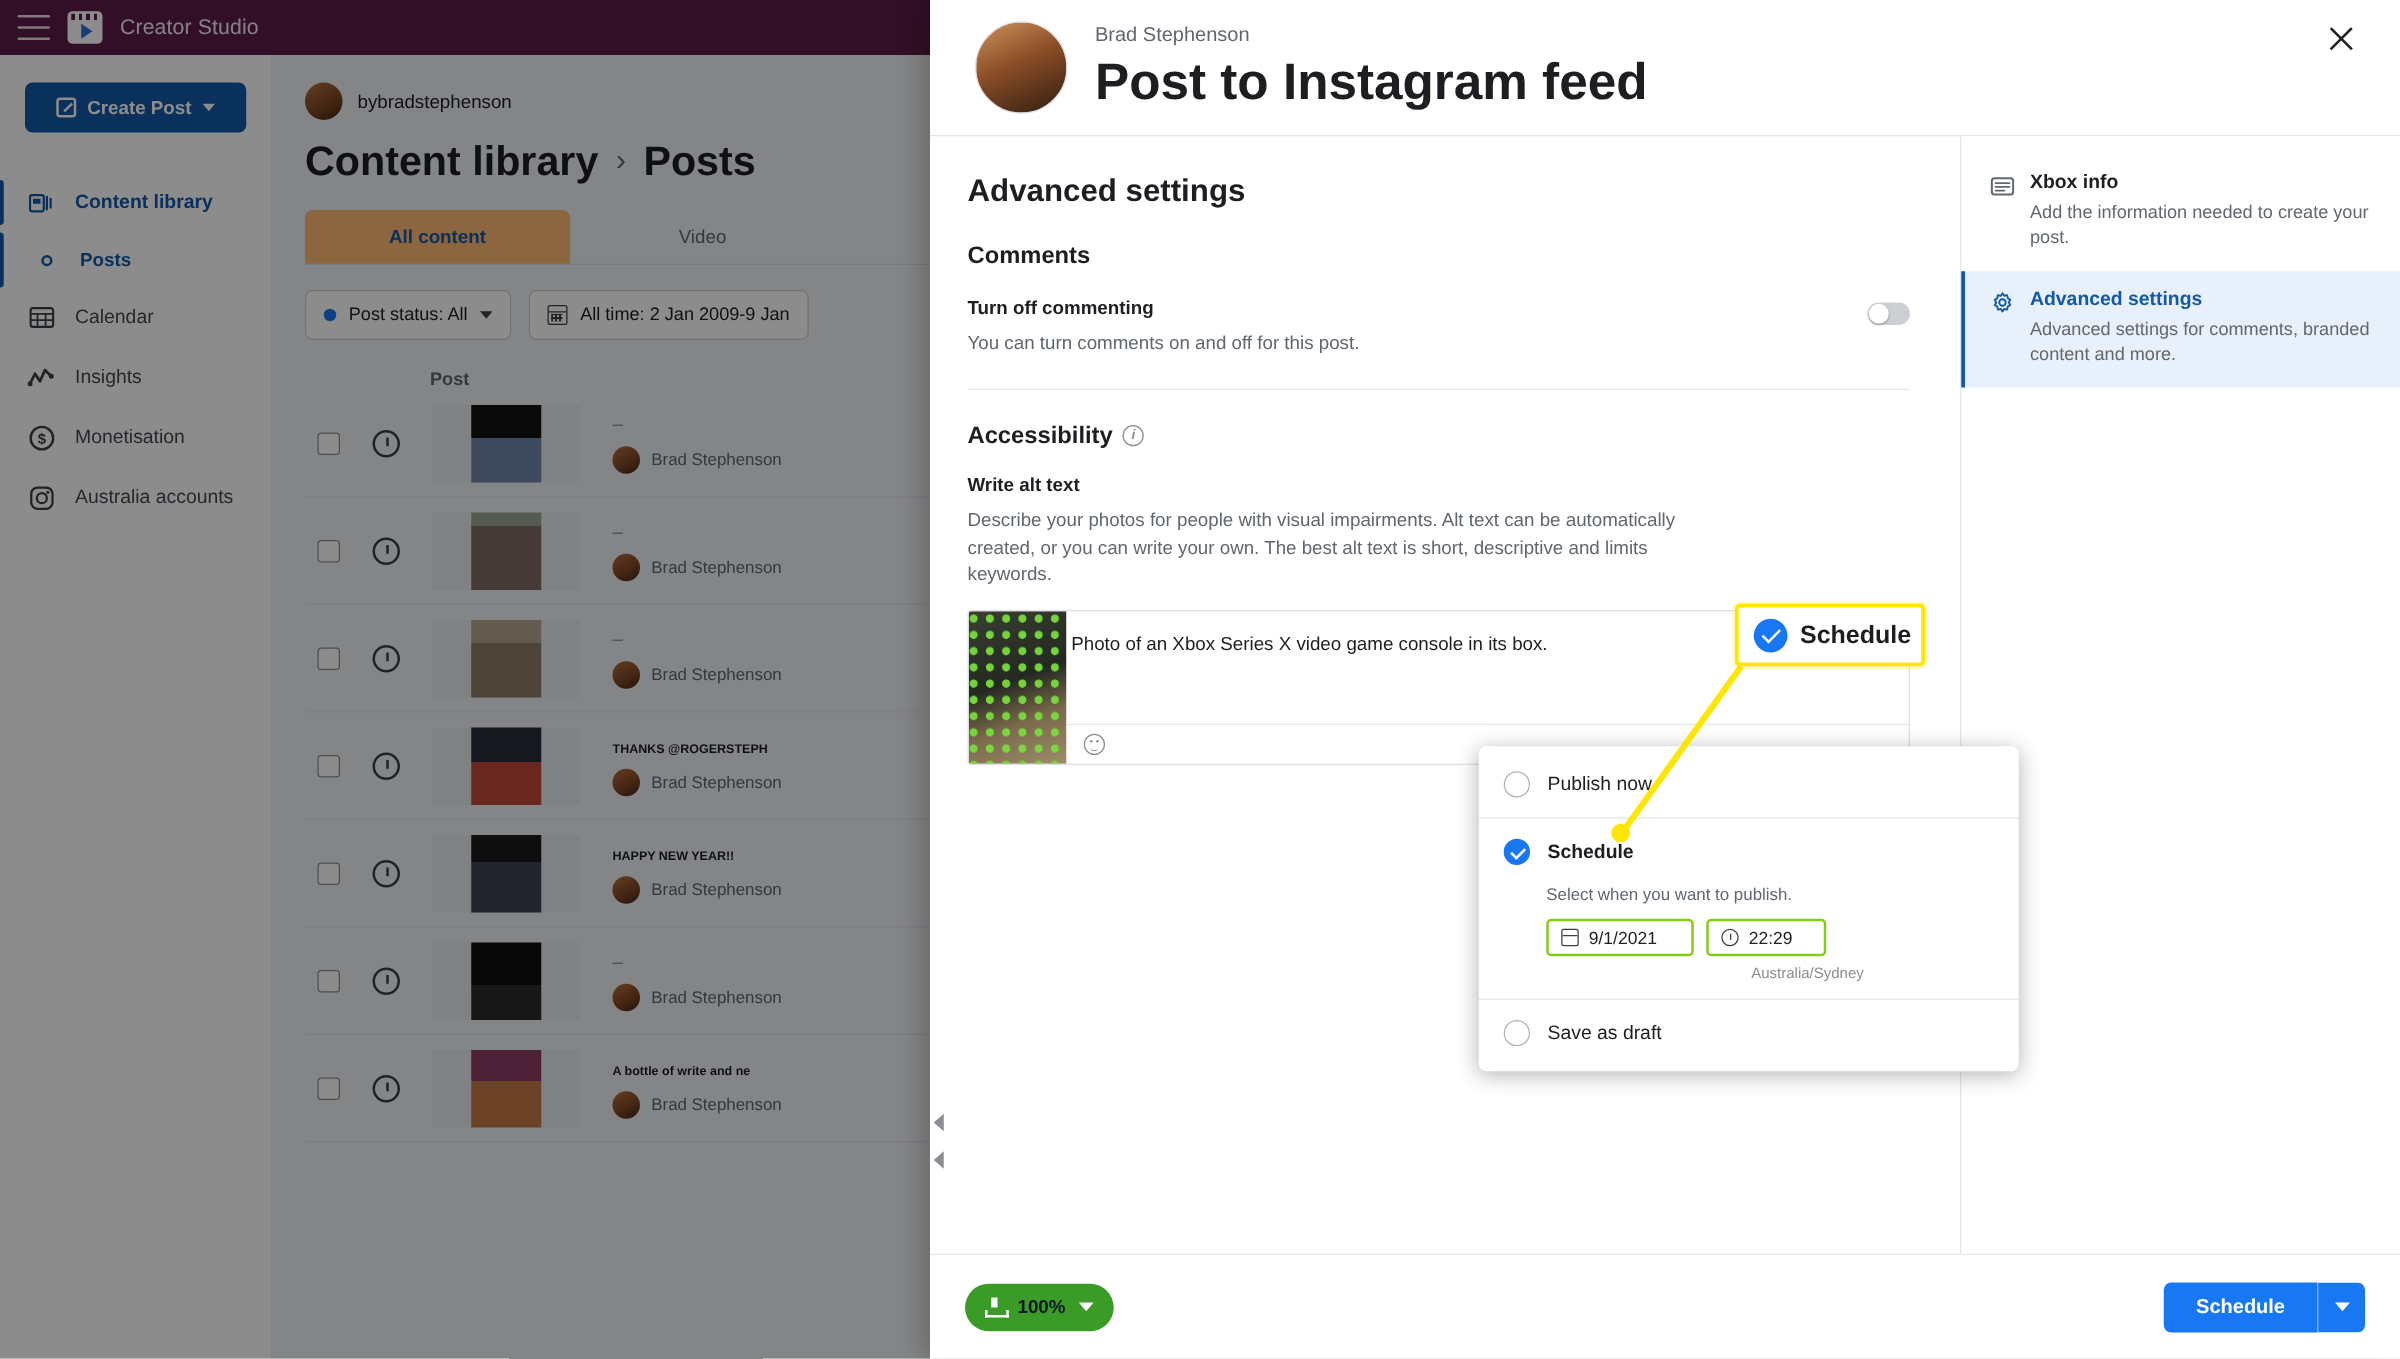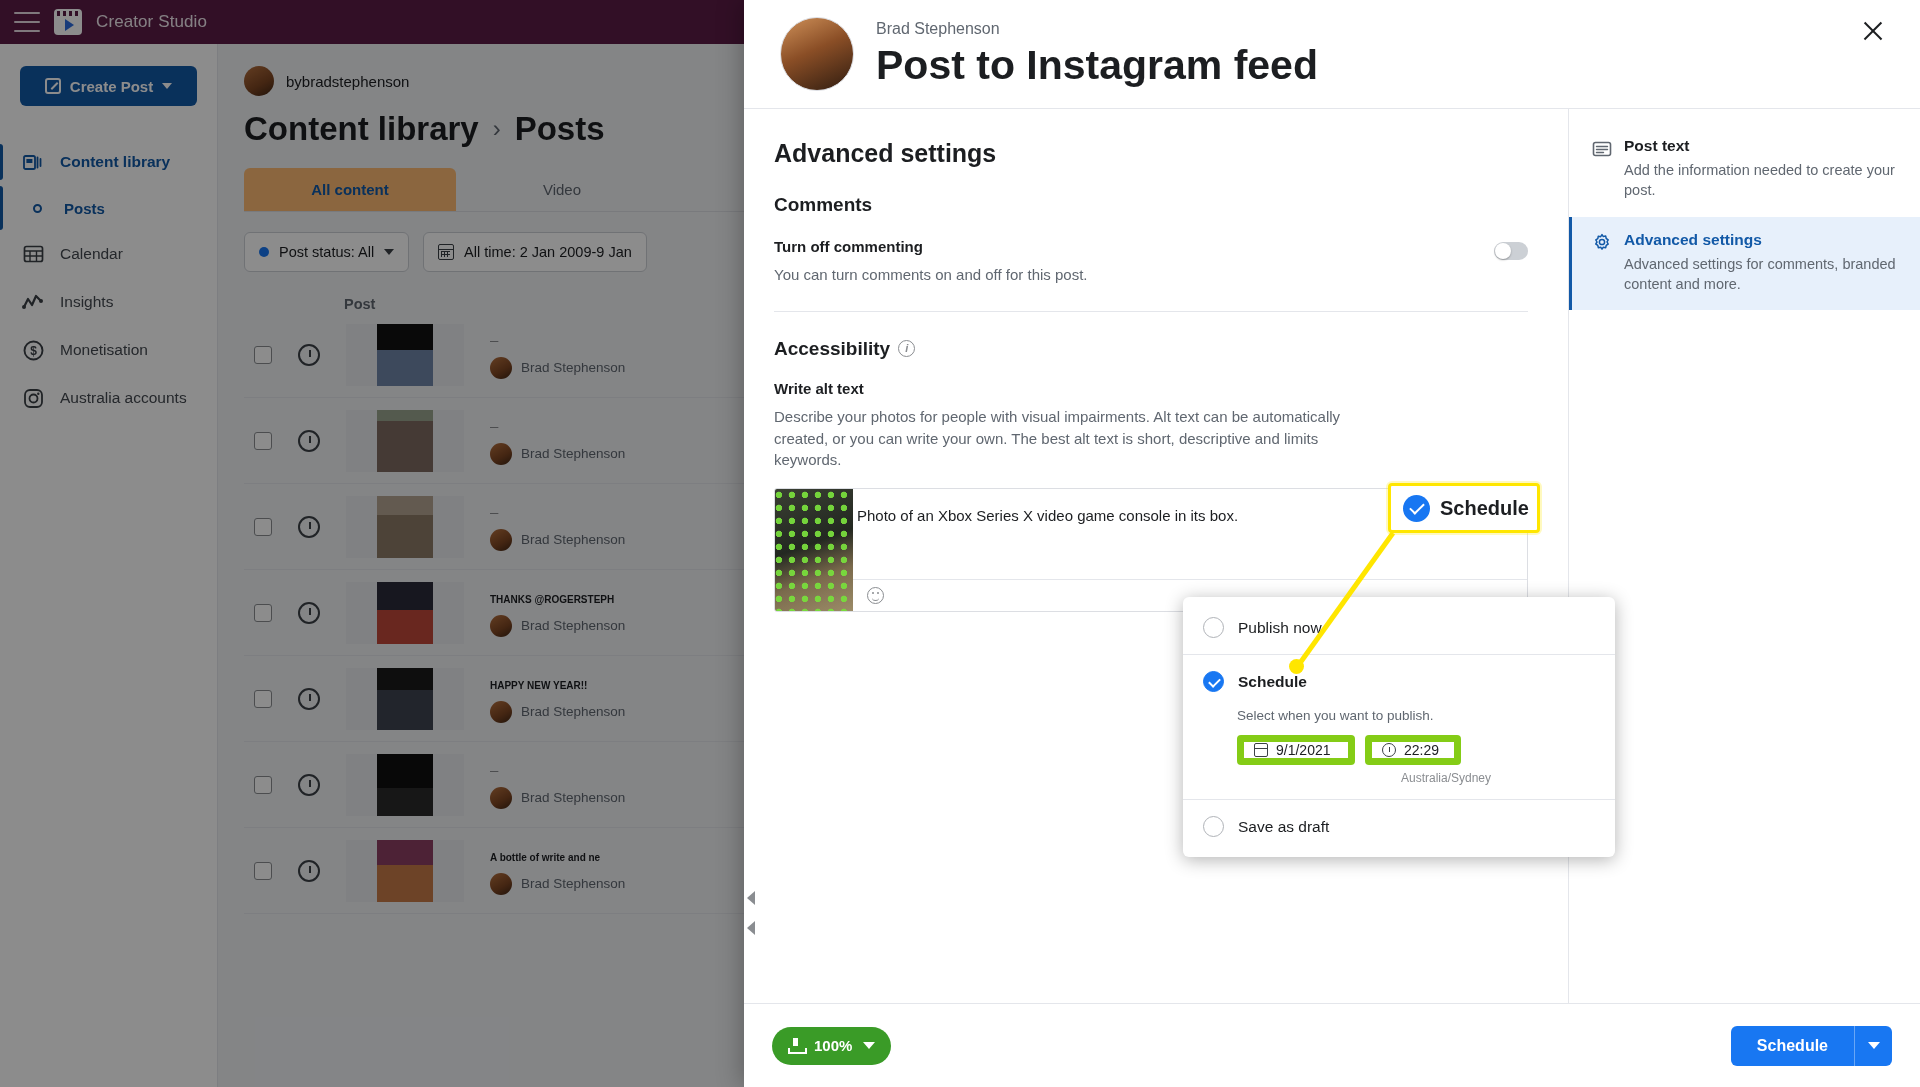--- a/index.html
+++ b/index.html
@@ -163,21 +163,21 @@
   .m-right{ width:352px; flex:0 0 352px; border-left:1px solid #e4e6eb; padding:14px 0; background:#fff;}
   .sn-item{ padding:14px 22px 16px 20px; display:flex; gap:12px; cursor:pointer; border-left:3px solid transparent;}
   .sn-item.active{ background:#e7f0fb; border-left-color:#1259a7;}
   .sn-ic{ width:20px;height:20px;flex:0 0 20px;margin-top:2px;}
   .sn-t{ font-size:15.5px;font-weight:700;color:#1c1e21;}
   .sn-item.active .sn-t{ color:#1259a7;}
   .sn-d{ font-size:14.5px;color:#606770;line-height:1.4;margin-top:5px;}
 
   .m-foot{ height:84px;border-top:1px solid #e4e6eb;display:flex;align-items:center;
     justify-content:space-between;padding:0 28px 0 28px; background:#fff;}
-  .pct-btn{ height:38px;background:#3a9b27;border-radius:19px;color:#ffffff;font-size:15px;font-weight:700;
+  .pct-btn{ height:38px;background:#3a9b27;border-radius:19px;color:#0f172a;font-size:15px;font-weight:700;
     display:flex;align-items:center;gap:11px;padding:0 16px;cursor:pointer;}
   .up-ic{ width:15px;height:15px;position:relative;}
   .up-ic::before{content:"";position:absolute;left:5px;top:0;width:5px;height:8px;background:#fff;}
   .up-ic::after{content:"";position:absolute;left:0;top:10px;width:15px;height:4px;border:2px solid #fff;border-top:none;}
   .sched-btn{ height:40px;background:#1877f2;border-radius:6px 0 0 6px;color:#fff;font-size:16px;font-weight:700;
     display:flex;align-items:center;padding:0 26px;cursor:pointer;}
   .sched-split{ height:40px;width:38px;background:#1877f2;border-left:1px solid rgba(255,255,255,.35);
     border-radius:0 6px 6px 0;display:flex;align-items:center;justify-content:center;cursor:pointer;}
   .caret-w{ width:0;height:0;border-left:6px solid transparent;border-right:6px solid transparent;border-top:7px solid #fff;}
 
@@ -194,21 +194,21 @@
   .radio{ width:21px;height:21px;border:1.8px solid #b0b3b8;border-radius:50%;flex:0 0 21px;}
   .radio.on{ background:#1877f2;border-color:#1877f2;position:relative;}
   .radio.on::after{content:"";position:absolute;left:5px;top:5.5px;width:9px;height:5px;
     border-left:2.2px solid #fff;border-bottom:2.2px solid #fff;transform:rotate(-45deg);}
   .opt-l{ font-size:15.5px;color:#1c1e21;}
   .opt.sel .opt-l{ font-weight:700;}
   .pop-div{ height:1px;background:#e4e6eb;margin:2px 0;}
   .sched-body{ padding:2px 20px 12px 54px;}
   .sb-t{ font-size:13.5px;color:#606770;margin-bottom:12px;}
   .dt-row{ display:flex;gap:10px;}
-  .dt-f{ height:30px;border:7px solid #84cc16;border-radius:4px;display:flex;align-items:center;gap:8px;
+  .dt-f{ height:30px;border:2px solid #84cc16;border-radius:4px;display:flex;align-items:center;gap:8px;
     padding:0 10px;font-size:14px;color:#1c1e21;background:#fff;cursor:pointer;}
   .dt-f.d{width:118px;} .dt-f.t{width:96px;}
   .cal-s{width:14px;height:14px;border:1.4px solid #3b4046;border-radius:2px;position:relative;flex:0 0 14px;}
   .cal-s::before{content:"";position:absolute;left:0;right:0;top:3.5px;height:1.2px;background:#3b4046;}
   .clk-s{width:14px;height:14px;border:1.4px solid #3b4046;border-radius:50%;position:relative;flex:0 0 14px;}
   .clk-s::after{content:"";position:absolute;left:5.6px;top:3px;width:1.3px;height:4.5px;background:#3b4046;}
   .tz{ font-size:12px;color:#8a8d91;text-align:right;margin-top:6px;padding-right:104px;}
 
   
   #callout{
@@ -494,21 +494,21 @@
 
     <div class="m-right">
       <div class="sn-item">
         <span class="sn-ic">
           <svg width="20" height="20" viewBox="0 0 20 20">
               <rect x="1.5" y="3.5" width="17" height="13" rx="2" fill="none" stroke="#606770" stroke-width="1.6"></rect>
               <path d="M4.5 7.5h11M4.5 10.5h11M4.5 13.5h7" stroke="#606770" stroke-width="1.4" stroke-linecap="round"></path>
             </svg>
         </span>
         <span>
-          <span class="sn-t">Post text</span>
+          <span class="sn-t">Xbox info</span>
           <div class="sn-d">Add the information needed to create your post.</div>
         </span>
       </div>
       <div class="sn-item active">
         <span class="sn-ic">
           <svg width="20" height="20" viewBox="0 0 20 20">
               <path d="M10 1.6l1.3 2 2.4-.5.5 2.4 2 1.3-1.2 2.1 1.2 2.1-2 1.3-.5 2.4-2.4-.5-1.3 2-1.3-2-2.4.5-.5-2.4-2-1.3L5 9l-1.2-2.1 2-1.3.5-2.4 2.4.5z" fill="none" stroke="#1259a7" stroke-width="1.5" stroke-linejoin="round"></path>
               <circle cx="10" cy="9" r="2.6" fill="none" stroke="#1259a7" stroke-width="1.5"></circle>
             </svg>
         </span>

